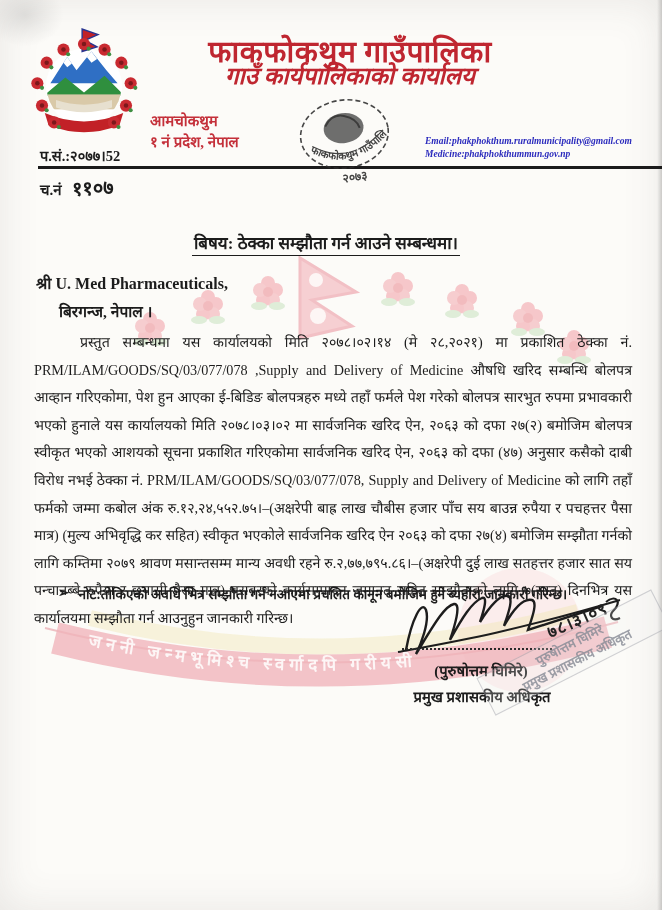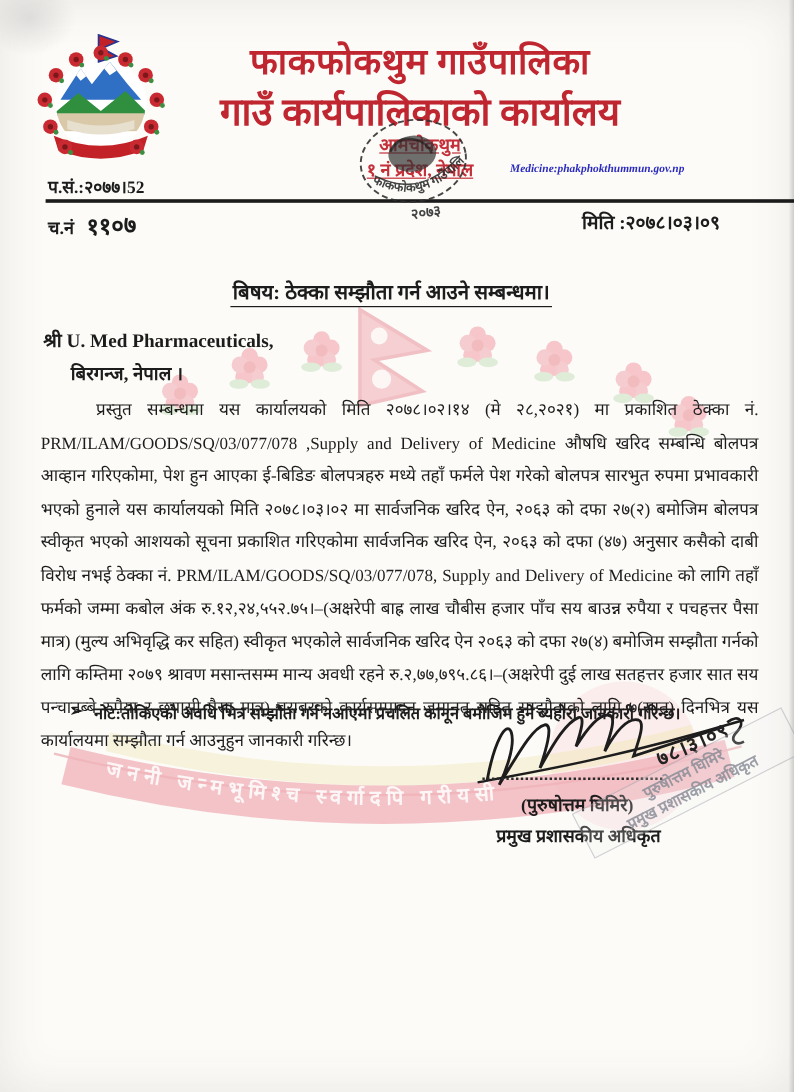--- a/index.html
+++ b/index.html
@@ -17,22 +17,22 @@
     content:""; position:absolute; right:0; top:0; width:5px; height:100%;
     background:linear-gradient(to left, rgba(100,100,100,.28), transparent);
   }
   .abs{position:absolute;}
   .z1{z-index:2;}
   .wm{z-index:1; pointer-events:none;}
 
   .title-red{ left:130px; width:440px; text-align:center; color:#bf2630;
     font-weight:bold; font-family:"Liberation Serif","DejaVu Serif",serif;}
   .t1{top:30px; font-size:30px; letter-spacing:.5px;}
-  .t2{top:70px; font-size:32px;}
-  .addr{left:150px; width:400px; text-align:center; color:#c4303a; font-weight:bold;text-decoration:underline;}
+  .t2{top:58px; font-size:24px;font-style:italic;}
+  .addr{left:150px; width:400px; text-align:left; color:#c4303a; font-weight:bold;}
   .a1{top:110px; font-size:15px;}
   .a2{top:131px; font-size:15px;}
 
   .contact{left:425px; top:135px; width:232px; text-align:left;
     font-size:9.5px; font-style:italic; font-weight:bold; color:#2b2bbd; line-height:13px;}
 
   .refno{left:40px; top:145px; font-size:14.5px; font-weight:bold;}
   .hrule{left:38px; top:166px; width:624px; height:3px; background:#1b1b1b;}
   .chline{left:40px; top:174px; font-size:15px; font-weight:bold;}
   .ch-val{display:inline-block; font-family:"DejaVu Sans","Liberation Sans",sans-serif;
@@ -161,29 +161,29 @@
       <ellipse cx="52" cy="34" rx="20" ry="15" fill="#333333" opacity="0.8"></ellipse>
       <path d="M34,30 q8,-12 20,-8 q12,4 14,14" fill="none" stroke="#222" stroke-width="2"></path>
       <text font-size="10.5" font-weight="bold" fill="#2a2a2a" font-family="Liberation Serif, DejaVu Serif, serif">
         <textPath href="#sealarc" startOffset="2%">फाकफोकथुम गाउँपालिका</textPath>
       </text>
       <text x="44" y="88" font-size="12" font-weight="bold" fill="#2a2a2a">२०७३</text>
     </g>
   </svg>
 
   <div class="abs z1 contact">
+    <div>Email:phakphokthum.ruralmunicipality@gmail.com</div>
     <div>Medicine:phakphokthummun.gov.np</div>
   </div>
 
   <div class="abs z1 refno">प.सं.:२०७७।52</div>
   <div class="abs z1 hrule"></div>
   <div class="abs z1 chline">
     <span>च.नं</span><span class="ch-val">११०७</span>
   </div>
-  <div class="abs z1 miti">मिति :२०७८।०३।०९</div>
 
   <div class="abs z1 subject">
     <span>बिषय: ठेक्का सम्झौता गर्न आउने सम्बन्धमा।</span>
   </div>
 
   <div class="abs z1 to1">श्री U. Med Pharmaceuticals,</div>
   <div class="abs z1 to2">बिरगन्ज, नेपाल ।</div>
 
   <div class="abs z1 body-par">प्रस्तुत सम्बन्धमा यस कार्यालयको मिति २०७८।०२।१४ (मे २८,२०२१) मा प्रकाशित ठेक्का नं. PRM/ILAM/GOODS/SQ/03/077/078 ,Supply and Delivery of Medicine औषधि खरिद सम्बन्धि बोलपत्र आव्हान गरिएकोमा, पेश हुन आएका ई-बिडिङ बोलपत्रहरु मध्ये तहाँ फर्मले पेश गरेको बोलपत्र सारभुत रुपमा प्रभावकारी भएको हुनाले यस कार्यालयको मिति २०७८।०३।०२ मा सार्वजनिक खरिद ऐन, २०६३ को दफा २७(२) बमोजिम बोलपत्र स्वीकृत भएको आशयको सूचना प्रकाशित गरिएकोमा सार्वजनिक खरिद ऐन, २०६३ को दफा (४७) अनुसार कसैको दाबी विरोध नभई ठेक्का नं. PRM/ILAM/GOODS/SQ/03/077/078, Supply and Delivery of Medicine को लागि तहाँ फर्मको जम्मा कबोल अंक रु.१२,२४,५५२.७५।–(अक्षरेपी बाह्र लाख चौबीस हजार पाँच सय बाउन्न रुपैया र पचहत्तर पैसा मात्र) (मुल्य अभिवृद्धि कर सहित) स्वीकृत भएकोले सार्वजनिक खरिद ऐन २०६३ को दफा २७(४) बमोजिम सम्झौता गर्नको लागि कम्तिमा २०७९ श्रावण मसान्तसम्म मान्य अवधी रहने रु.२,७७,७९५.८६।–(अक्षरेपी दुई लाख सतहत्तर हजार सात सय पन्चानब्बे रुपैया र छयासी पैसा मात्र) बराबरको कार्यसम्पादन जमानत सहित  सम्झौताको लागि ७(सात) दिनभित्र यस कार्यालयमा सम्झौता गर्न आउनुहुन जानकारी गरिन्छ।</div>
 

